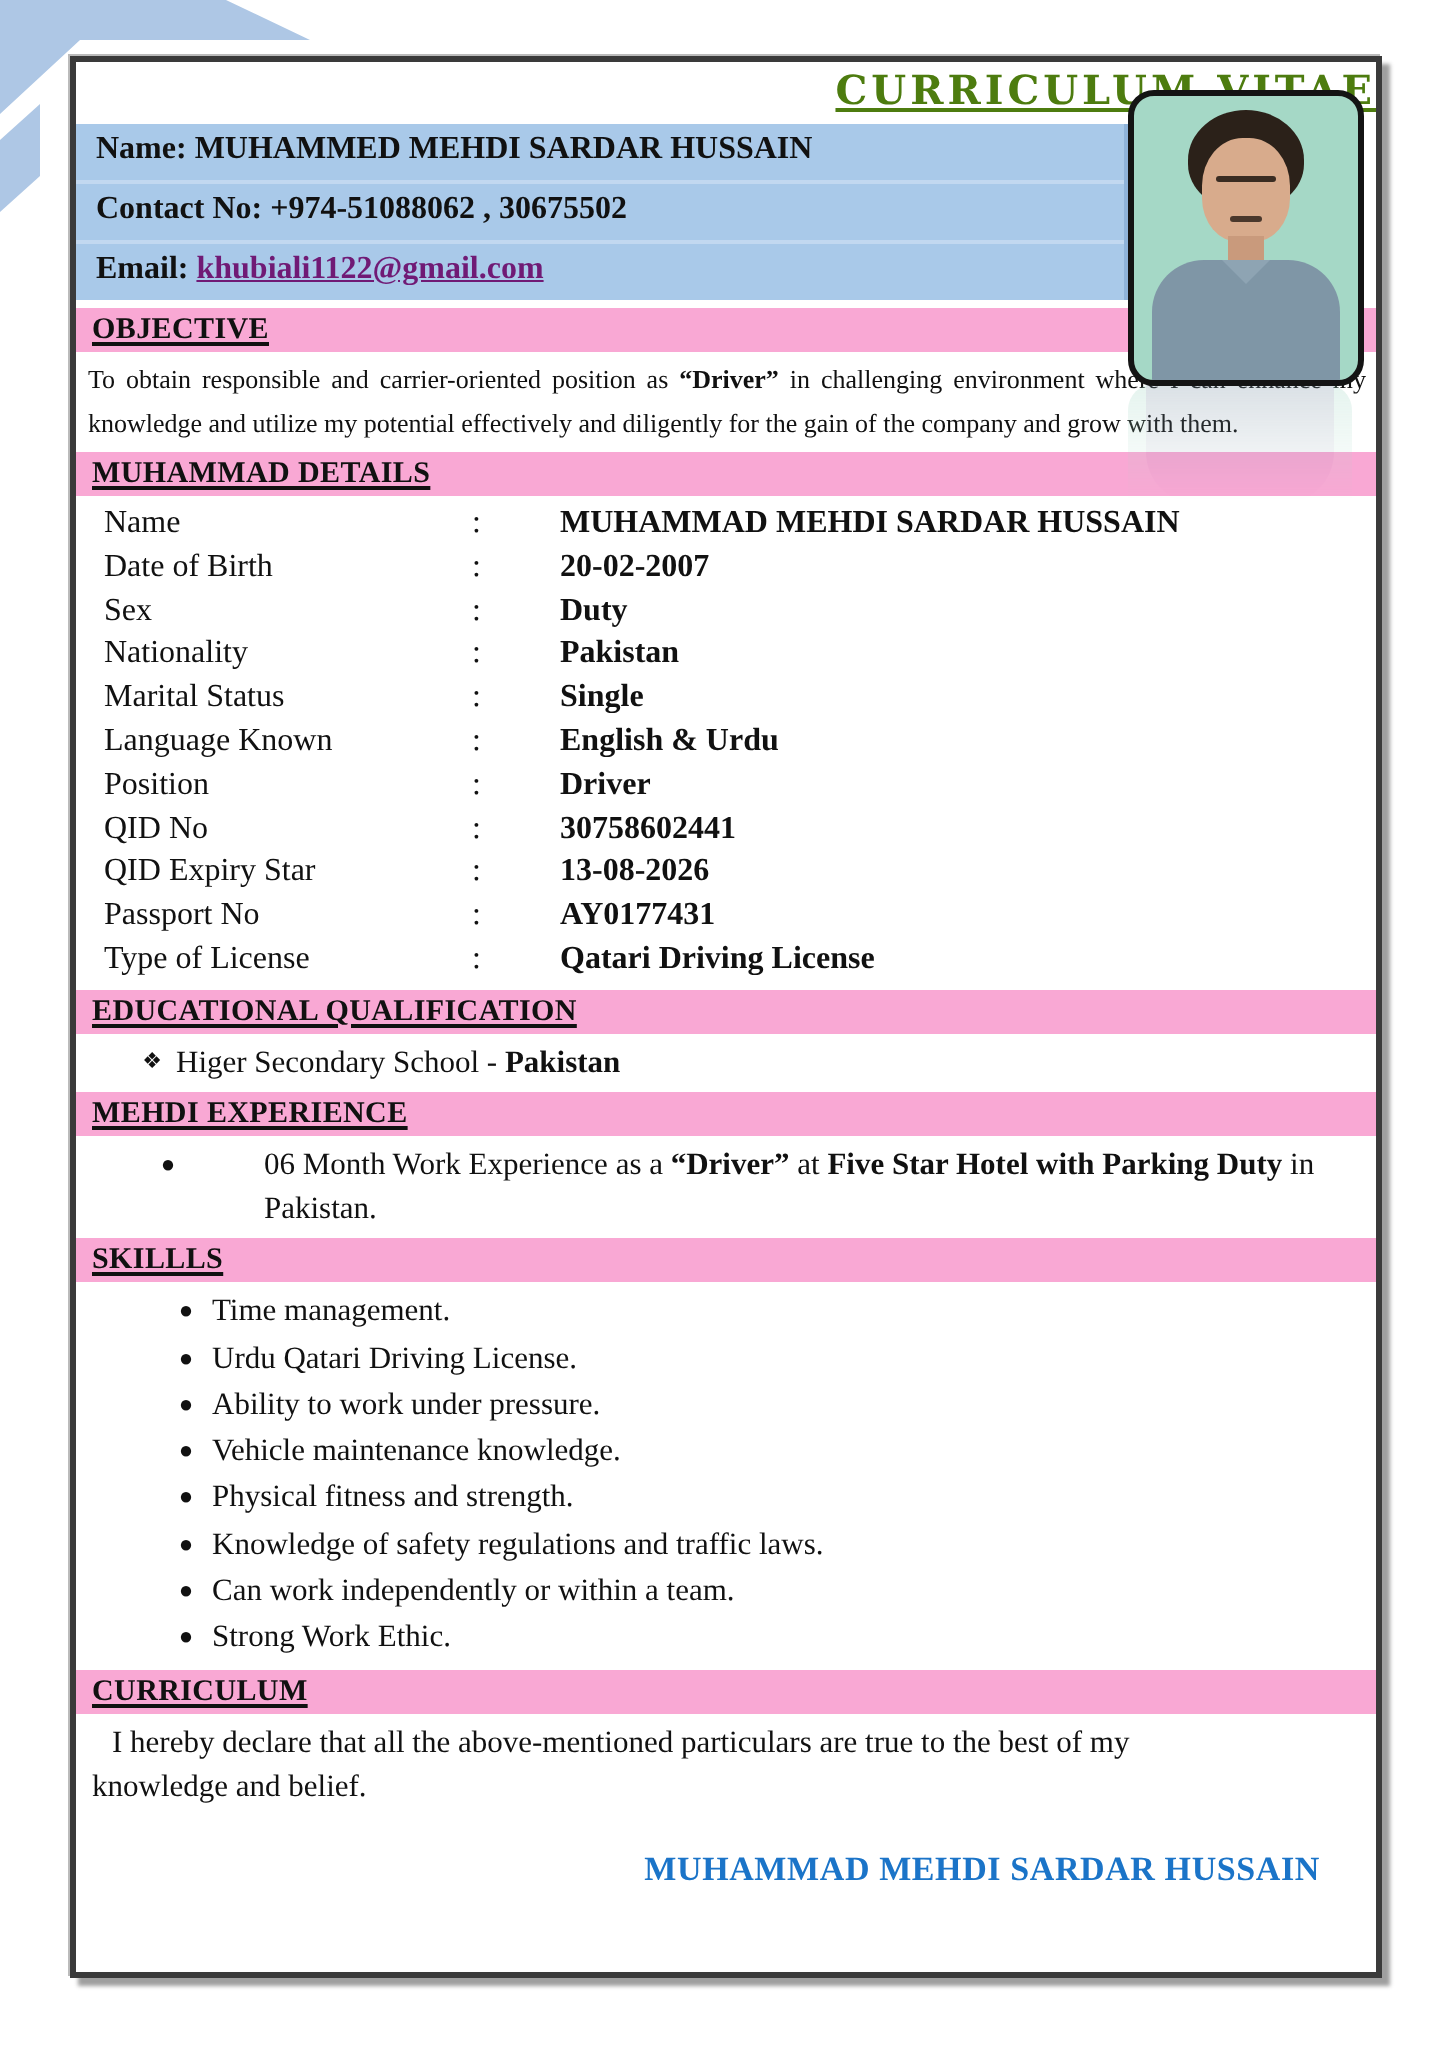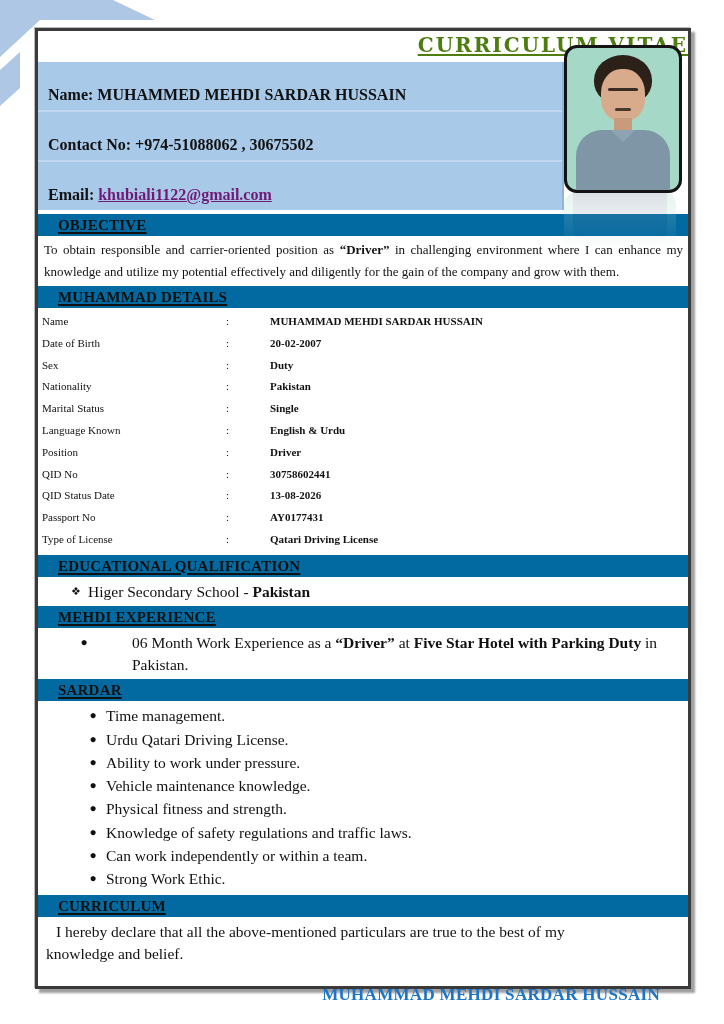--- a/index.html
+++ b/index.html
@@ -17,51 +17,51 @@
   .sheet{
     position:absolute;left:35px;top:28px;width:650px;height:955px;background:#fff;
     border:3px solid #3a3a3a;box-shadow:4px 4px 2px #9f9f9f, -1px -1px 0 #bbb;
   }
   .title{
     margin-top:2px;text-align:right;
     font-family:"DejaVu Serif",serif;font-weight:bold;font-size:20px;letter-spacing:2px;
     color:#4d7c0f;text-decoration:underline;text-decoration-thickness:2px;text-underline-offset:2px;
   }
   .header-block{margin-top:5px;width:524px;background:#a9c9e9;border-right:2px solid #8fb3d9;}
-  .info-row{padding:22px 4px 5px 10px;font-size:16px;font-weight:bold;line-height:21px;border-bottom:2px solid #c2d8f0;}
+  .info-row{padding:2px 4px 5px 10px;font-size:16px;font-weight:bold;line-height:21px;border-bottom:2px solid #c2d8f0;}
   .info-row:last-child{border-bottom:none;}
   .email-link{color:#701a75;text-decoration:underline;font-weight:bold;cursor:pointer;}
   
   .photo-frame{position:absolute;right:6px;top:14px;width:112px;height:142px;
     border:3px solid #141414;border-radius:13px;overflow:hidden;background:#a5d8c6;z-index:5;}
   .portrait{position:absolute;inset:0;}
   .ph-hair{position:absolute;top:7px;left:27px;width:58px;height:50px;background:#2b2119;border-radius:50% 50% 46% 46%;}
   .ph-face{position:absolute;top:21px;left:34px;width:44px;height:52px;background:#d8ab8c;border-radius:46% 46% 42% 42%;}
   .ph-brow{position:absolute;top:40px;left:41px;width:30px;height:3px;background:#3a2c22;border-radius:2px;}
   .ph-stache{position:absolute;top:60px;left:48px;width:16px;height:3px;background:#4a382c;border-radius:2px;}
   .ph-neck{position:absolute;top:70px;left:47px;width:18px;height:16px;background:#c99a7c;}
   .ph-shirt{position:absolute;top:82px;left:9px;width:94px;height:62px;background:#7f96a6;border-radius:26px 26px 0 0;}
   .ph-collar{position:absolute;top:82px;left:44px;width:24px;height:12px;background:#8ea4b3;
     clip-path:polygon(0 0,50% 100%,100% 0);}
   .photo-reflection{position:absolute;right:6px;top:161px;width:118px;height:78px;z-index:4;
     transform:scaleY(-1);opacity:.38;pointer-events:none;
     -webkit-mask-image:linear-gradient(to bottom,transparent 25%,rgba(0,0,0,.75) 100%);
     mask-image:linear-gradient(to bottom,transparent 25%,rgba(0,0,0,.75) 100%);}
   .photo-reflection .inner{position:absolute;left:0;top:-64px;width:112px;height:142px;background:#a5d8c6;border-radius:13px;}
   
-  .bar{background:#0369a1;padding:2px 6px 2px 20px;margin-top:4px;}
+  .bar{background:#f9a8d4;padding:2px 6px 2px 8px;margin-top:4px;}
   .bar span{font-weight:bold;font-size:15px;letter-spacing:.2px;
     text-decoration:underline;text-decoration-thickness:1.5px;text-underline-offset:2px;}
   
   .para{margin:3px 5px 2px 6px;font-size:13px;line-height:21.5px;text-align:justify;}
   .b{font-weight:bold;}
   
   .pd-table{margin:3px 0 2px 0;}
-  .pd-row{display:grid;grid-template-columns:184px 44px 1fr;padding-left:4px;height:21.8px;
-    font-size:11px;line-height:21.8px;}
+  .pd-row{display:grid;grid-template-columns:184px 44px 1fr;padding-left:14px;height:21.8px;
+    font-size:16px;line-height:21.8px;}
   .pd-val{font-weight:bold;}
   
   .bullet-line{display:flex;font-size:15.5px;line-height:21.5px;margin:3px 8px 2px 0;}
   .bullet-glyph{width:24px;text-align:center;flex:none;font-size:12px;line-height:21.5px;}
   .bullet-glyph.diamond{font-size:11px;}
   .edu-line{padding-left:26px;margin-top:4px;margin-bottom:3px;}
   .work-line{padding-left:34px;margin-top:4px;margin-bottom:3px;}
   .work-line .txt{padding-right:2px;margin-left:36px;}
   
   .skills-list{margin:3px 0 2px 0;}
@@ -148,21 +148,21 @@
         <span class="pd-lbl">Position</span>
         <span class="pd-sep">:</span>
         <span class="pd-val">Driver</span>
       </div>
     <div class="pd-row">
         <span class="pd-lbl">QID No</span>
         <span class="pd-sep">:</span>
         <span class="pd-val">30758602441</span>
       </div>
     <div class="pd-row">
-        <span class="pd-lbl">QID Status Date</span>
+        <span class="pd-lbl">QID Expiry Star</span>
         <span class="pd-sep">:</span>
         <span class="pd-val">13-08-2026</span>
       </div>
     <div class="pd-row">
         <span class="pd-lbl">Passport No</span>
         <span class="pd-sep">:</span>
         <span class="pd-val">AY0177431</span>
       </div>
     <div class="pd-row">
         <span class="pd-lbl">Type of License</span>
@@ -176,21 +176,21 @@
     <span class="bullet-glyph diamond">❖</span>
     <span class="txt"><span>Higer Secondary School - </span><span class="b">Pakistan</span></span>
   </div>
 
   <div class="bar"><span>MEHDI EXPERIENCE</span></div>
   <div class="bullet-line work-line">
     <span class="bullet-glyph">●</span>
     <span class="txt"><span>06 Month Work Experience as a </span><span class="b">“Driver”</span><span> at </span><span class="b">Five Star Hotel with Parking Duty</span><span> in Pakistan.</span></span>
   </div>
 
-  <div class="bar"><span>SARDAR</span></div>
+  <div class="bar"><span>SKILLLS</span></div>
   <div class="skills-list">
     <div class="skill-item">
         <span class="bullet-glyph">●</span>
         <span>Time management.</span>
       </div>
     <div class="skill-item">
         <span class="bullet-glyph">●</span>
         <span>Urdu Qatari Driving License.</span>
       </div>
     <div class="skill-item">

